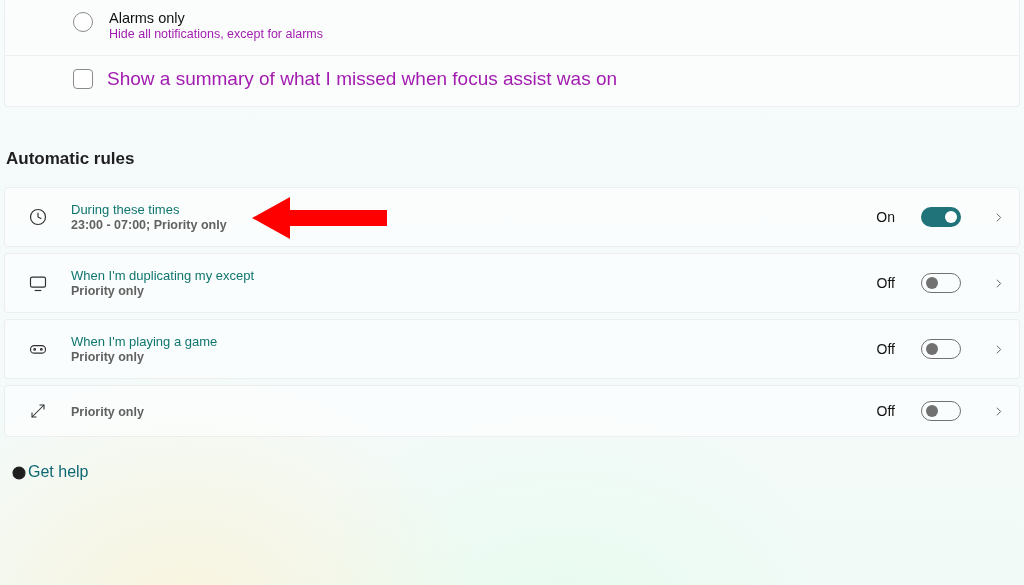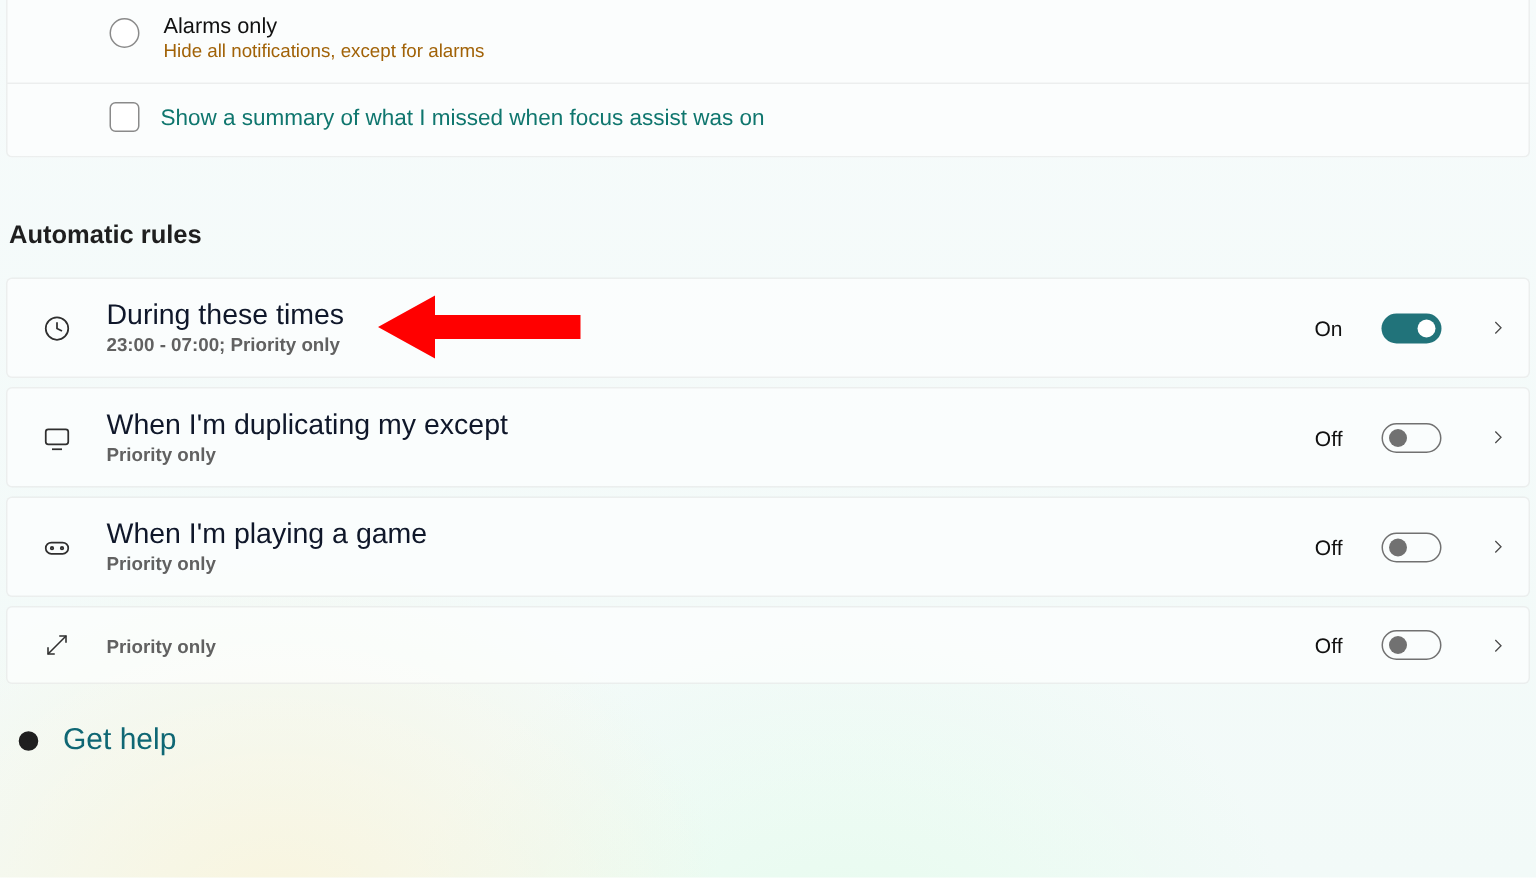--- a/index.html
+++ b/index.html
@@ -38,37 +38,37 @@
   }
   .radio-circle {
     width: 20px; height: 20px;
     border: 1.6px solid #8a8a8a;
     border-radius: 50%;
     flex: none;
     margin-top: 2px;
     background: #fff;
   }
   .radio-text .title { font-size: 14.5px; color: #111; }
-  .radio-text .sub   { font-size: 12.5px; color: #a16207; margin-top: 1px; }
+  .radio-text .sub   { font-size: 12.5px; color: #a21caf; margin-top: 1px; }
 
   .checkbox-row {
     display: flex;
     align-items: center;
     padding: 12px 16px 16px 68px;
     gap: 14px;
     border-top: 1px solid rgba(0,0,0,0.06);
   }
   .checkbox-box {
     width: 20px; height: 20px;
     border: 1.6px solid #8a8a8a;
     border-radius: 4px;
     flex: none;
     background: #fff;
   }
-  .checkbox-text { font-size: 15px; color: #0f766e; }
+  .checkbox-text { font-size: 19px; color: #a21caf; }
 
   
   .section-header {
     font-weight: 600;
     font-size: 17px;
     color: #1f1f1f;
     padding: 36px 6px 14px 6px;
   }
 
   
@@ -81,21 +81,21 @@
     position: relative;
   }
   .rule-icon {
     width: 22px; height: 22px;
     flex: none;
     display: flex; align-items: center; justify-content: center;
     color: #2f2f2f;
   }
   .rule-icon svg { stroke: #2f2f2f; fill: none; stroke-width: 1.4; }
   .rule-text { flex: 1; min-width: 0; }
-  .rule-title { font-size: 19px; color: #0f172a; }
+  .rule-title { font-size: 13px; color: #0f766e; }
   .rule-sub   { font-size: 12.5px; color: #616161; margin-top: 1px; font-weight: bold; }
 
   .rule-state { font-size: 14px; color: #111; margin-right: 4px; }
 
   .toggle {
     width: 40px; height: 20px;
     border-radius: 10px;
     position: relative;
     flex: none;
   }
@@ -125,24 +125,23 @@
     left: 252px;
     pointer-events: none;
   }
 
   
   .footer-links {
     padding: 14px 10px 0 10px;
   }
   .footer-link {
     display: flex;
-    align-items: center;
-    gap: 14px;
+    align-items: flex-end;
     padding: 6px 0;
-    font-size: 20px;
+    font-size: 16px;
     color: #0f6774;
     cursor: pointer;
   }
   .footer-link svg { stroke: #1f1f1f; fill: #1f1f1f; }
 </style>
 </head>
 <body>
 
 <div class="card top-card">
   <div class="radio-row">

